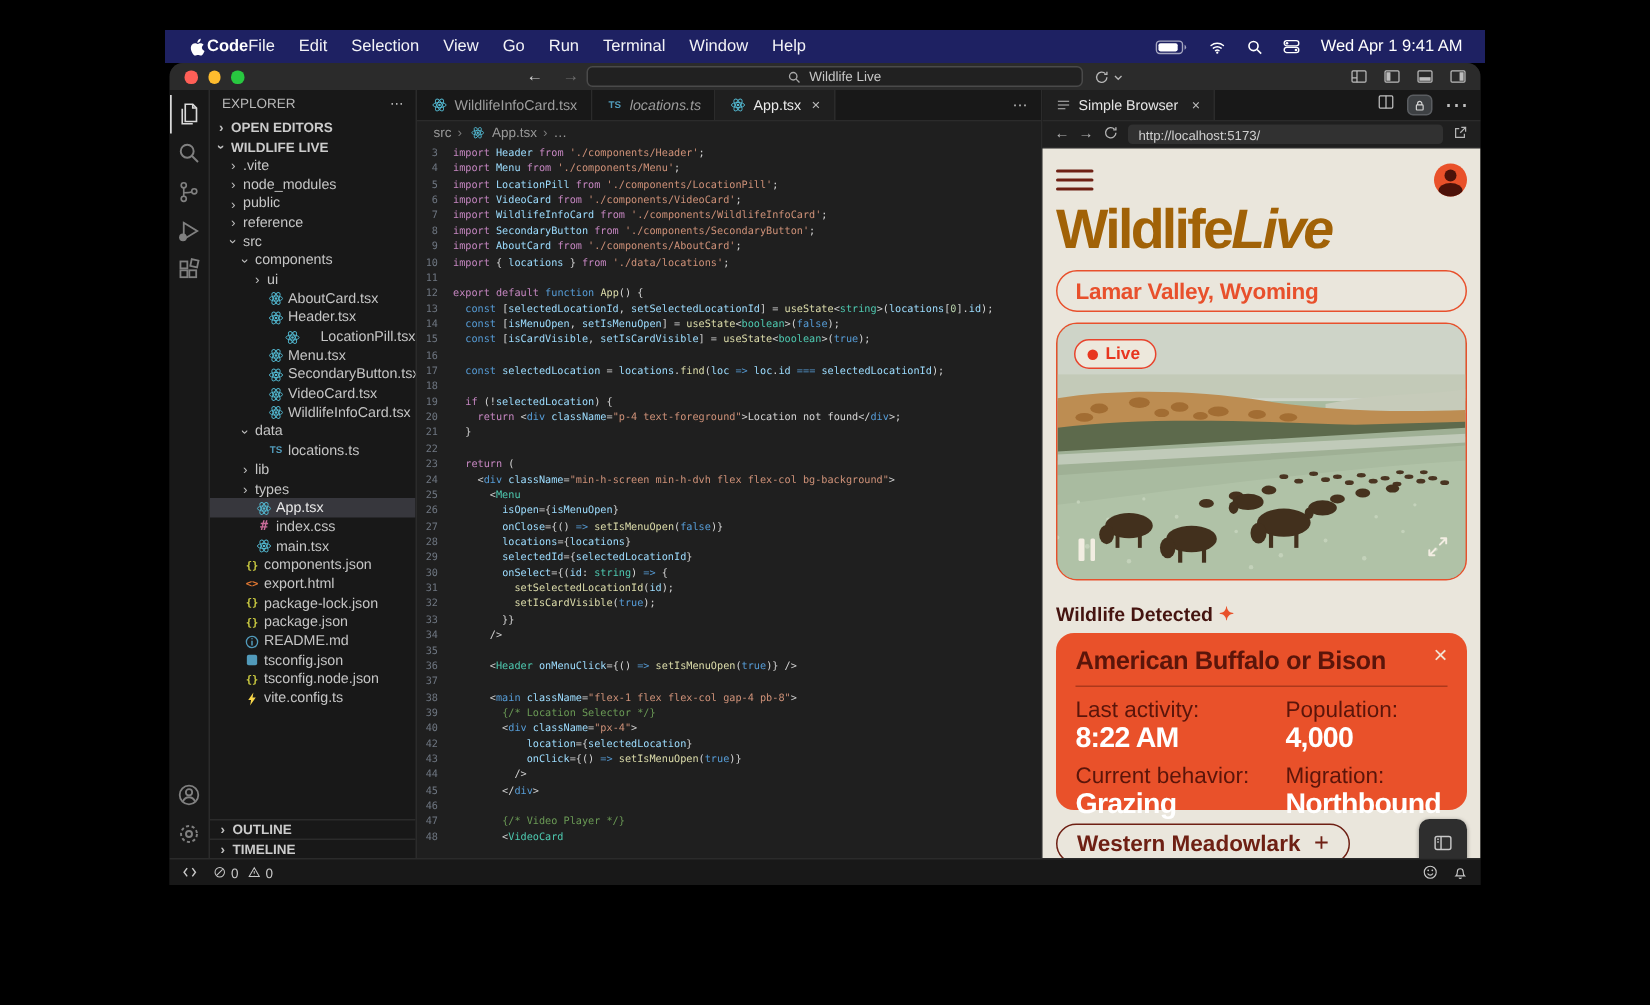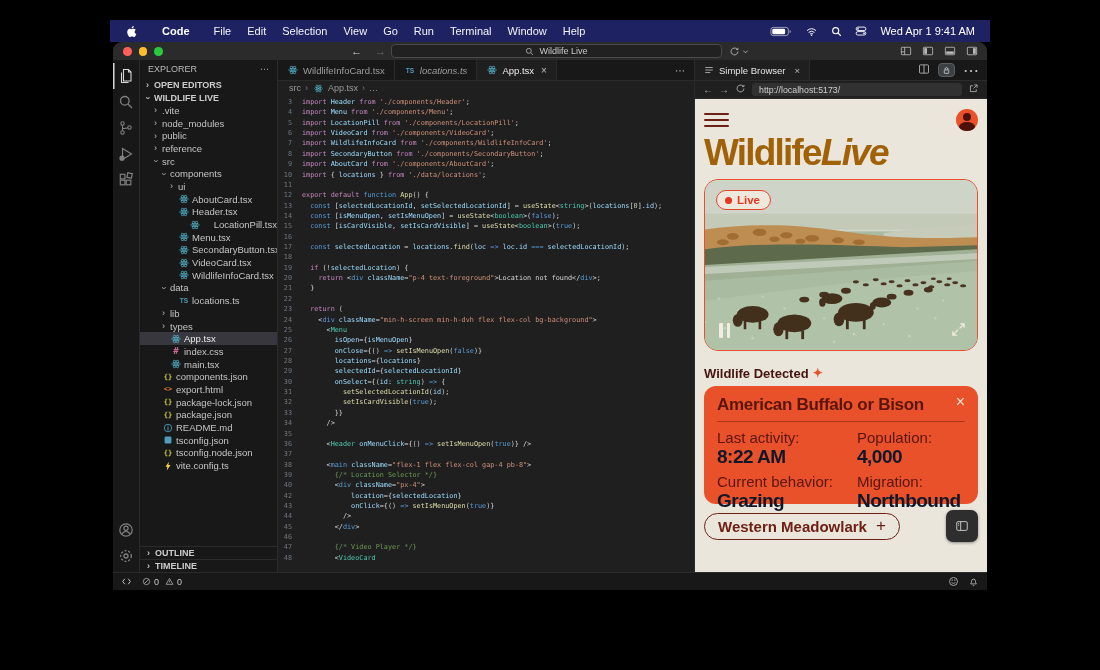--- a/index.html
+++ b/index.html
@@ -1,21 +1,21 @@
 <!DOCTYPE html>
 <html><head>
 <meta charset="utf-8">
 <style>
 *{margin:0;padding:0;box-sizing:border-box}
 html,body{width:1100px;height:670px;background:#000;font-family:"Liberation Sans",sans-serif;overflow:hidden}
 .stage{position:relative;width:1100px;height:670px;background:#000}
 .screen{position:absolute;left:110px;top:20px;width:880px;height:570px}
 
 .menubar{height:22px;background:#1e2162;display:flex;align-items:center;color:#fff;font-size:11px;padding:0 15px}
-.mb-left{display:flex;align-items:center;gap:24px}
+.mb-left{display:flex;align-items:center;gap:0}
 .mb-apple svg{width:13px;height:13px;display:block}
 .mb-app{font-weight:bold}
 .mb-item{opacity:.95}
 .mb-right{margin-left:auto;display:flex;align-items:center;gap:13px}
 .mb-right svg{display:block}
 .mb-clock{font-size:11px}
 
 .vswindow{position:absolute;left:3px;right:3px;top:22px;bottom:0;background:#1f1f1f;border-radius:9px 9px 0 0;overflow:hidden;display:flex;flex-direction:column}
 .titlebar{height:18px;background:#2b2b2b;position:relative;flex:none}
 .tlights{position:absolute;left:10px;top:5px;display:flex;gap:7px}
@@ -100,21 +100,21 @@
 .pause span{width:3.5px;height:15px;background:#f2ede2;border-radius:1px}
 .expand{position:absolute;right:11px;bottom:9px}
 .detected{margin-top:14px;height:16px;display:flex;align-items:center;gap:4px;font-size:13px;font-weight:bold;color:#451410}
 .sparkle{color:#e9512a;font-size:12px}
 .ocard{margin-top:5px;height:118px;background:#e9512a;border-radius:12px;padding:9px 13px;position:relative;color:#5a150a}
 .oc-title{font-size:17px;font-weight:bold;letter-spacing:-.3px;color:#5a150a}
 .oc-close{position:absolute;right:13px;top:8px;font-size:16px;color:#f2e4d4;line-height:1}
 .oc-div{border-bottom:1.5px solid rgba(90,21,8,.42);margin-top:6px}
 .oc-grid{display:grid;grid-template-columns:140px 1fr;margin-top:7px;row-gap:6px}
 .oc-label{font-size:15px;color:#5a150a}
-.oc-value{font-size:19px;font-weight:bold;letter-spacing:-.5px;color:#0f172a;margin-top:1px;line-height:1.05}
+.oc-value{font-size:19px;font-weight:bold;letter-spacing:-.5px;color:#ffffff;margin-top:1px;line-height:1.05}
 .bottomrow{margin-top:6px;display:flex;align-items:center;justify-content:space-between}
 .next-pill{height:27px;border:1.5px solid #6e2014;border-radius:16px;display:inline-flex;align-items:center;gap:9px;padding:0 13px;color:#6e2014;font-size:15px;font-weight:bold}
 .next-plus{font-size:17px;font-weight:normal}
 .dtools{width:32px;height:32px;background:#2e2e2e;border-radius:7px;display:flex;align-items:center;justify-content:center;box-shadow:0 1px 3px rgba(0,0,0,.4)}
 
 .statusbar{height:18px;background:#181818;border-top:1px solid #2b2b2b;display:flex;align-items:center;padding:0 8px;font-size:9px;color:#c8c8c8;gap:10px;flex:none}
 .sb-group{display:flex;align-items:center;gap:3px}
 .sb-right{margin-left:auto;display:flex;align-items:center;gap:9px}
 .statusbar svg{display:block}
 </style>
@@ -685,20 +685,23 @@
                   <span></span>
                   <span></span>
                   <span></span>
                 </div>
           <div class="avatar">
                   <div class="head"></div>
                   <div class="body"></div>
                 </div>
         </div>
         <div class="brand"><span>Wildlife</span><span class="it">Live</span></div>
+        <div class="loc-pill">
+                <span>Lamar Valley, Wyoming</span>
+              </div>
         <div class="video">
           <svg class="scene" viewBox="0 0 274 172" preserveAspectRatio="none">
             <rect x="0" y="0" width="274" height="52" fill="#ced4c8"></rect>
             <rect x="0" y="34" width="274" height="16" fill="#c3cab8"></rect>
             <path d="M180,54 C220,46 250,48 274,44 L274,60 C230,62 200,62 180,60 Z" fill="#c6cbba"></path>
             <path d="M0,50 C40,44 90,44 140,52 C180,58 220,60 274,58 L274,70 L0,88 Z" fill="#bd8d52"></path>
             <g fill="#a06a30" opacity=".9">
               <ellipse cx="28" cy="57" rx="6" ry="3.4"></ellipse>
                     <ellipse cx="55" cy="53" rx="7" ry="3.6"></ellipse>
                     <ellipse cx="82" cy="56" rx="6" ry="3.2"></ellipse>

